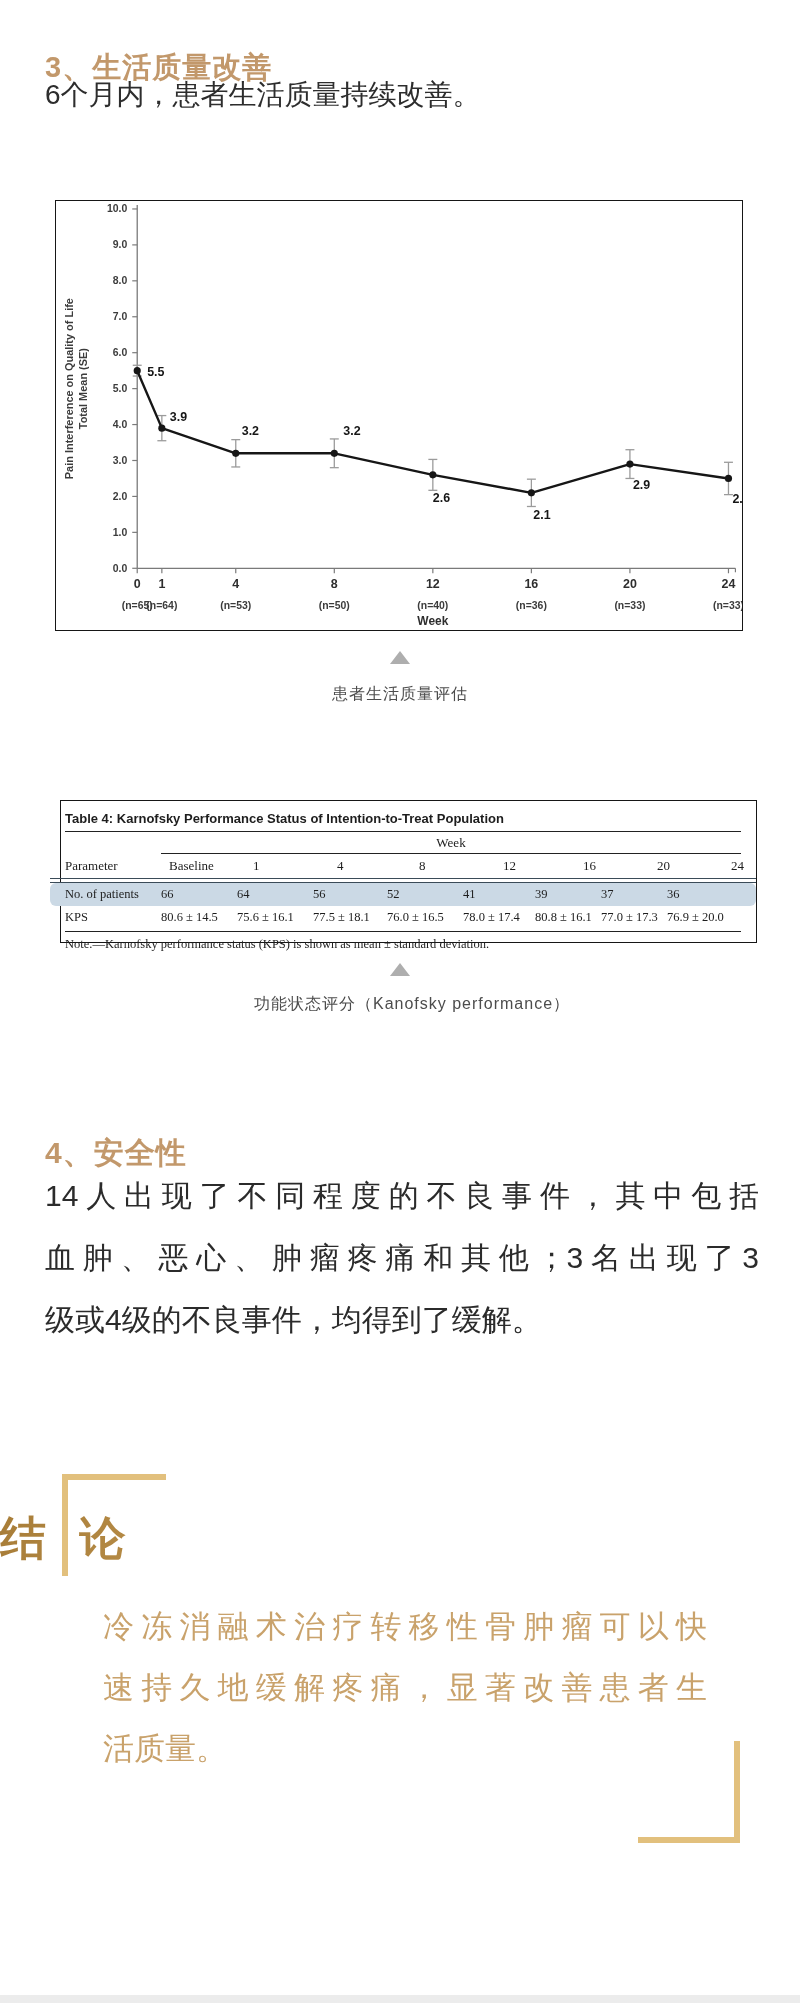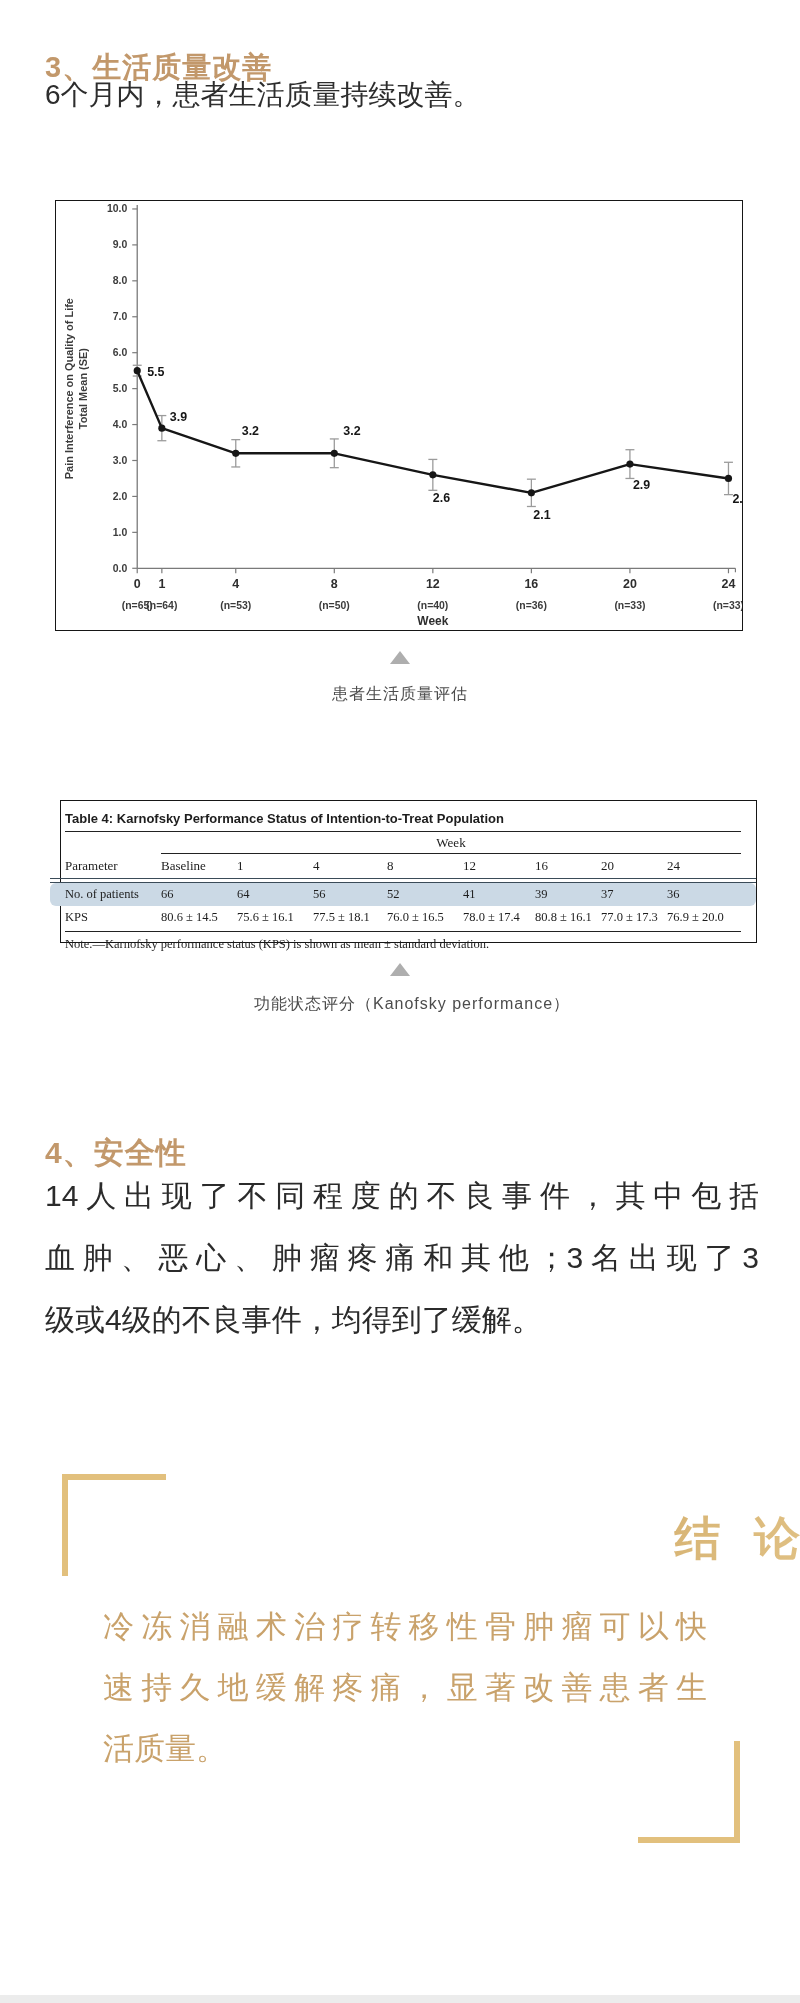--- a/index.html
+++ b/index.html
@@ -26,41 +26,41 @@
   .tri{display:inline-block;width:0;height:0;border-left:10px solid transparent;border-right:10px solid transparent;
        border-bottom:13px solid #aeaeae;}
   .caption{left:0;width:100%;text-align:center;font-size:16px;color:#4c4c4c;letter-spacing:1px;}
 
   
   .table-box{left:60px;top:800px;width:697px;height:143px;border:1.5px solid #161616;background:#fff;
              box-sizing:border-box;padding:8px 15px 0 4px;font-family:"Liberation Serif","DejaVu Serif",serif;color:#1d1d1d;}
   .t-title{font-family:"Liberation Sans",sans-serif;font-size:13px;font-weight:bold;padding:2px 0 5px 0;
            border-bottom:1px solid #222;}
   .t-week{margin-left:96px;text-align:center;font-size:13px;padding:3px 0 2px 0;border-bottom:1px solid #222;}
-  .t-grid{display:grid;grid-template-columns:96px 76px 76px 74px 76px 72px 66px 66px 1fr;align-items:center;}
+  .t-grid{display:grid;grid-template-columns:96px 76px 76px 74px 76px 72px 66px 66px 1fr;align-items:center;gap:8px;}
   .t-head{height:24px;font-size:13px;}
   .t-dblrule{height:3px;border-top:1.5px solid #3a4b58;border-bottom:1.5px solid #3a4b58;margin:0 -15px;}
   #t-rows{margin:0 -15px;}
   .t-row{display:grid;grid-template-columns:96px 76px 76px 74px 76px 72px 66px 66px 1fr;align-items:center;
          height:23px;font-size:12.5px;padding:0 15px;}
   .t-row.hl{background:var(--table-highlight,#cbd9e5);border-radius:6px;}
   .t-notebar{border-top:1px solid #222;margin-top:2px;}
   .t-note{font-size:12.5px;padding-top:5px;}
 
   
   .para{left:45px;width:714px;font-size:30px;color:#2b2b2b;}
   .jline{line-height:62px;height:62px;text-align:justify;text-align-last:justify;}
   .jline.jlast{text-align-last:left;}
 
   
   .bracket-tl{left:62px;top:1474px;width:98px;height:96px;border-left:6px solid var(--bracket,#e2c07d);
               border-top:6px solid var(--bracket,#e2c07d);}
   .bracket-br{left:638px;top:1741px;width:96px;height:96px;border-right:6px solid var(--bracket,#e2c07d);
               border-bottom:6px solid var(--bracket,#e2c07d);}
-  .conc-title{left:0;top:1508px;width:100%;text-align:right;font-family:"Liberation Serif","DejaVu Serif",serif;
+  .conc-title{left:0;top:1508px;width:100%;text-align:left;font-family:"Liberation Serif","DejaVu Serif",serif;
               font-size:46px;font-weight:bold;word-spacing:22px;
               background:linear-gradient(105deg,#a87d38 0%,#c79d58 45%,#e0c083 100%);
               -webkit-background-clip:text;background-clip:text;color:transparent;}
   .conc-body{left:103px;top:1596px;width:604px;font-size:31px;color:var(--gold-text,#c9a26b);}
   .conc-body .jline{line-height:61px;height:61px;}
 
   .bottom-strip{left:0;top:1995px;width:800px;height:8px;background:#ececec;}
 </style>
 </head>
 <body style="--gold-heading: #c2986b; --gold-text: #c9a26b; --bracket: #e2c07d; --table-highlight: #cbd9e5; --chart-line: #161616; --error-bar: #9b9b9b; --caption-gray: #4c4c4c;">

